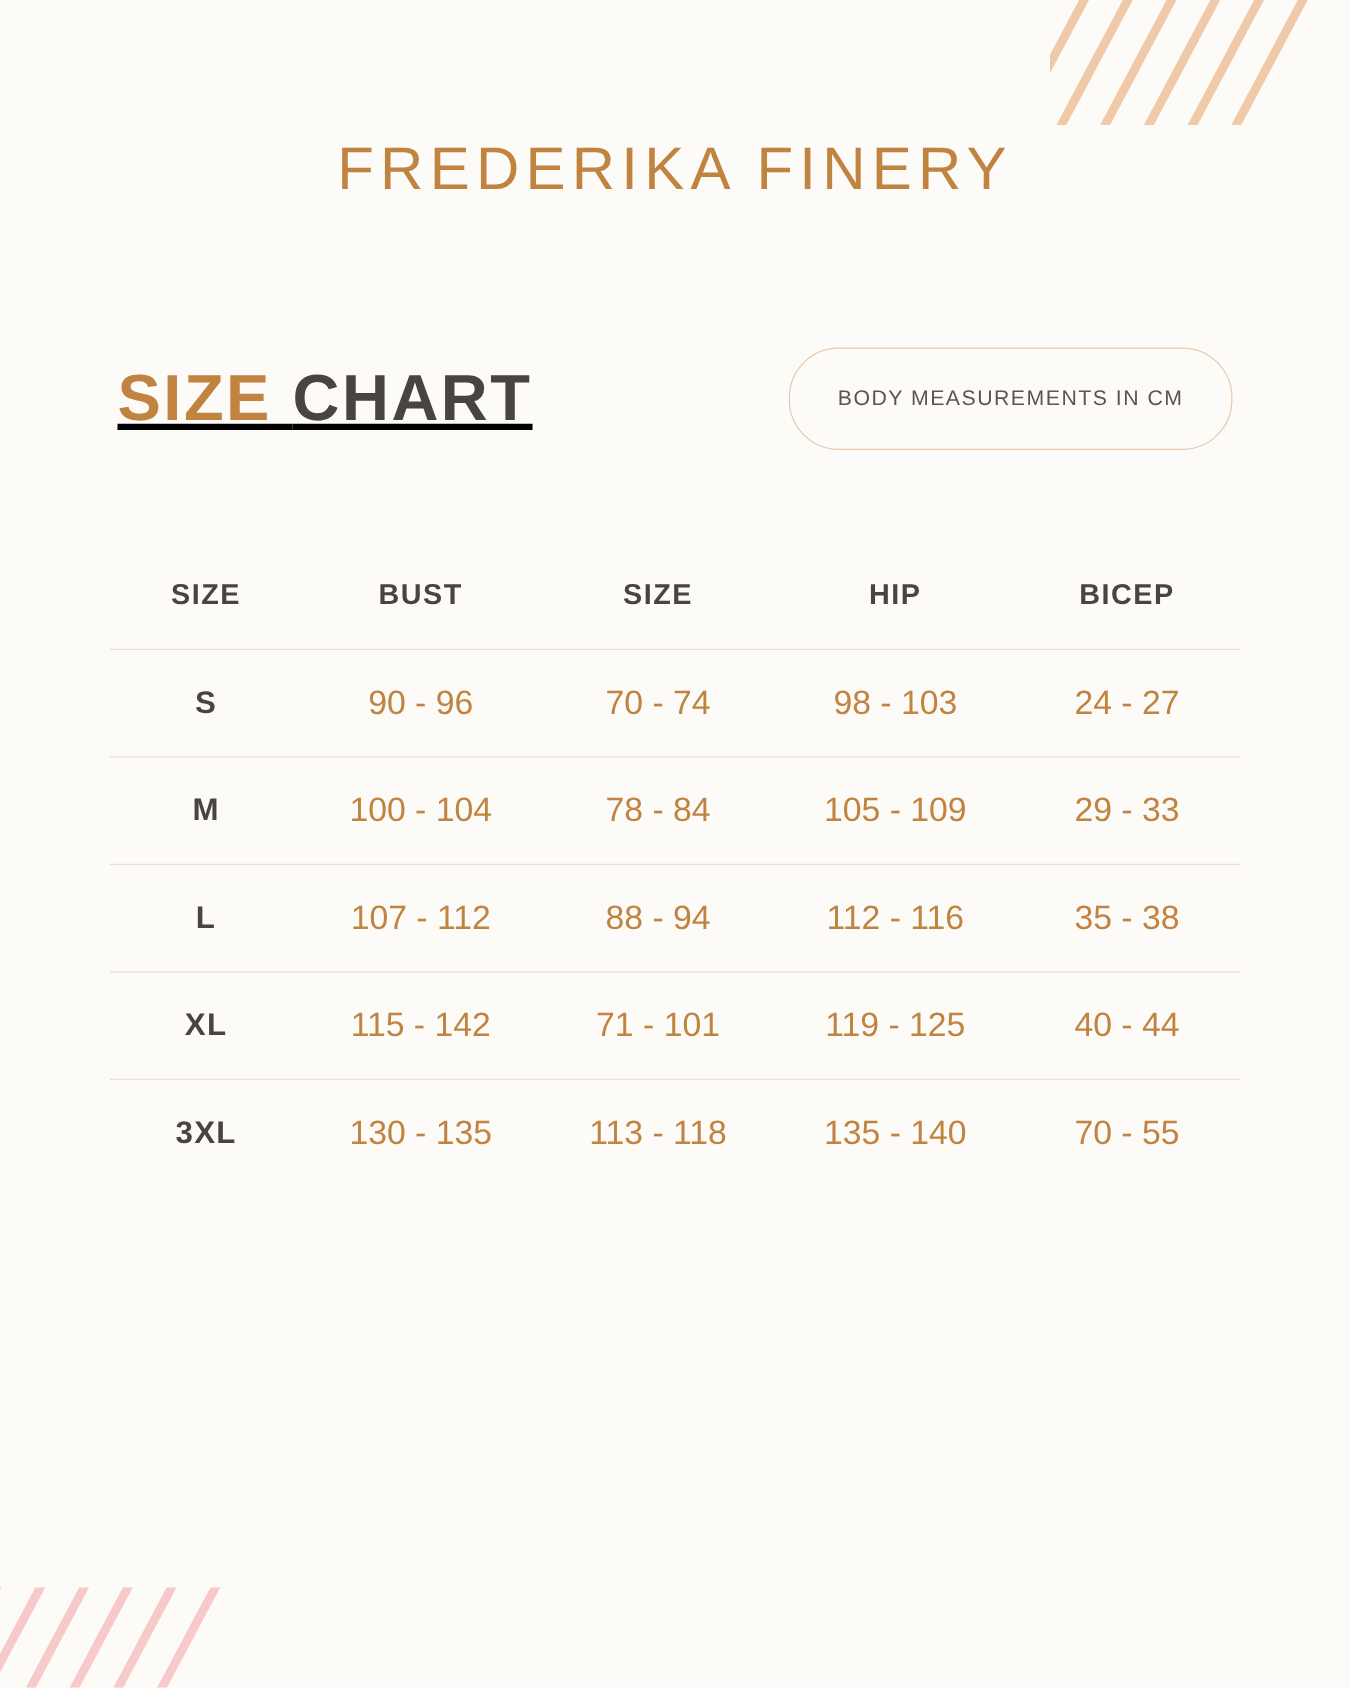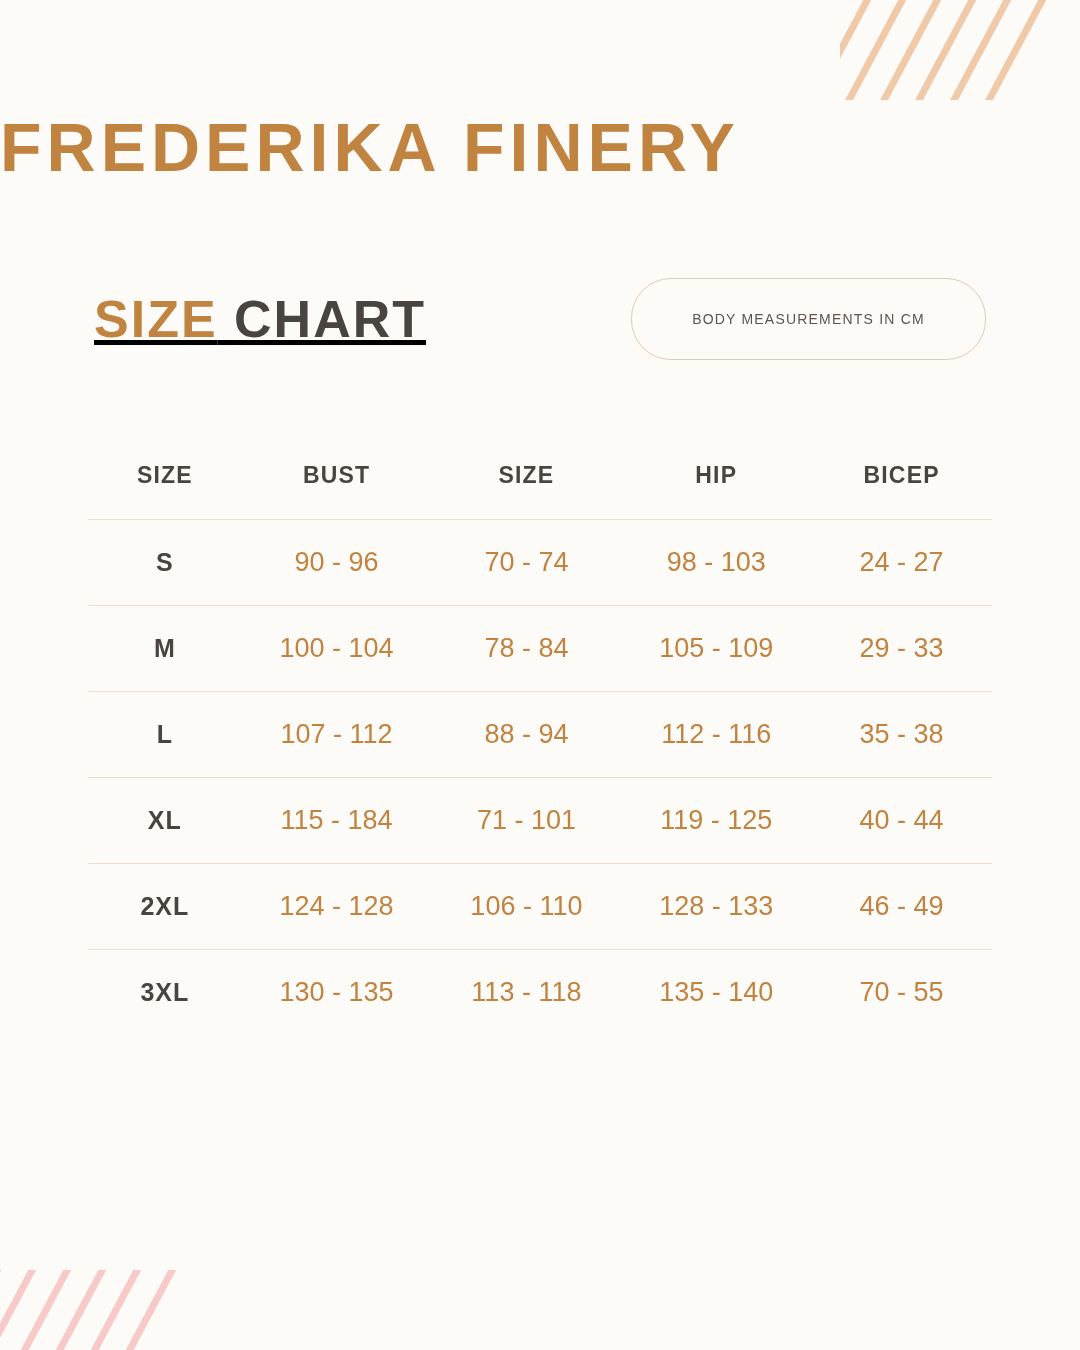--- a/index.html
+++ b/index.html
@@ -48,22 +48,23 @@
     width: 240px;
     height: 80px;
   }
   .stripes-bl span { background: #f7c9c9; }
 
   .brand {
     position: absolute;
     top: 108px;
     left: 0;
     right: 0;
-    font-size: 68px;
-    font-weight: bold;
+    text-align: center;
+    font-size: 48px;
+    font-weight: normal;
     letter-spacing: 5px;
     color: #c08340;
   }
 
   .headline-row {
     position: absolute;
     top: 278px;
     left: 94px;
     right: 94px;
     display: flex;
@@ -85,21 +86,21 @@
     border-radius: 40px;
     width: 355px;
     min-height: 82px;
     display: flex;
     align-items: center;
     justify-content: center;
     text-align: left;
     padding: 12px 26px;
     box-sizing: border-box;
     color: #5c5450;
-    font-size: 14px;
+    font-size: 17px;
     letter-spacing: 1.2px;
     line-height: 1.5;
   }
 
   .table-wrap {
     position: absolute;
     top: 440px;
     left: 88px;
     right: 88px;
   }
@@ -196,31 +197,24 @@
         </tr>
         <tr>
           <td class="size-cell">L</td>
           <td>107 - 112</td>
           <td>88 - 94</td>
           <td>112 - 116</td>
           <td>35 - 38</td>
         </tr>
         <tr>
           <td class="size-cell">XL</td>
-          <td>115 - 184</td>
+          <td>115 - 142</td>
           <td>71 - 101</td>
           <td>119 - 125</td>
           <td>40 - 44</td>
-        </tr>
-        <tr>
-          <td class="size-cell">2XL</td>
-          <td>124 - 128</td>
-          <td>106 - 110</td>
-          <td>128 - 133</td>
-          <td>46 - 49</td>
         </tr>
         <tr>
           <td class="size-cell">3XL</td>
           <td>130 - 135</td>
           <td>113 - 118</td>
           <td>135 - 140</td>
           <td>70 - 55</td>
         </tr>
       </tbody>
     </table>

